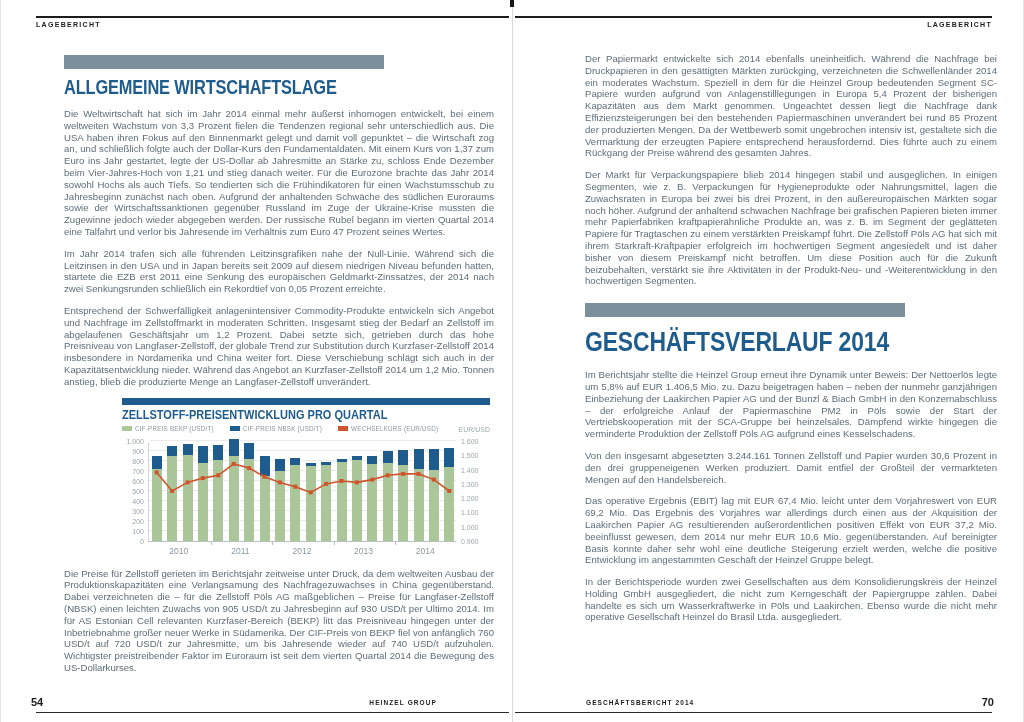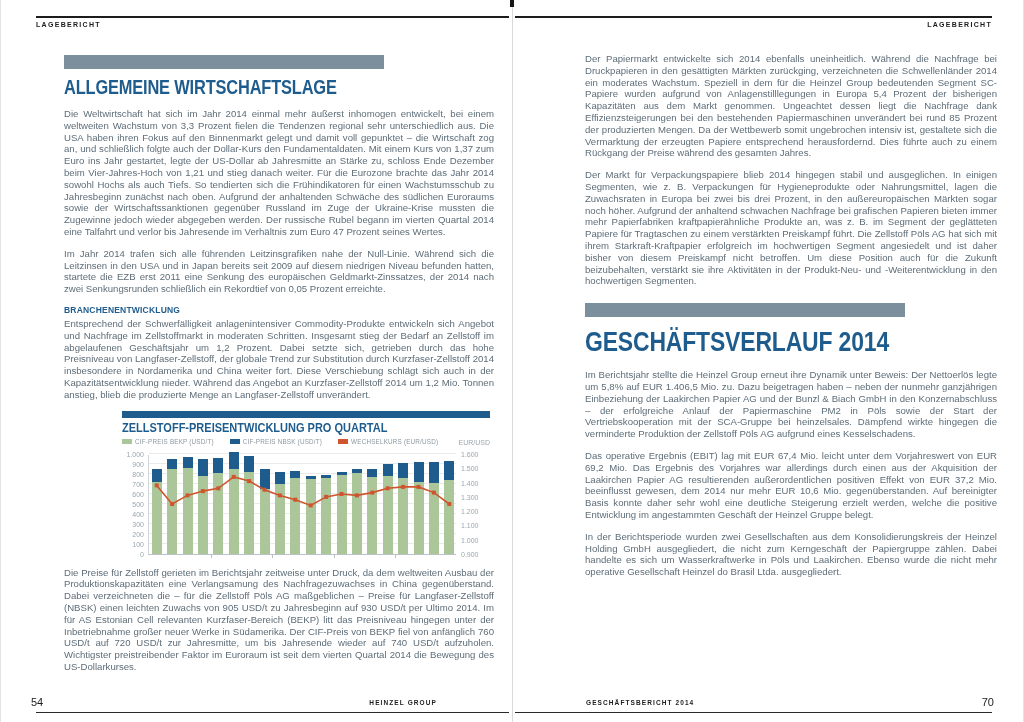--- a/index.html
+++ b/index.html
@@ -50,21 +50,21 @@
   .bar.green{background:#abc79a;}
   .bar.blue{background:#1e5c8d;}
   .line-layer{position:absolute;left:0;bottom:0;overflow:visible;}
   .year-tick{position:absolute;bottom:-4px;width:1px;height:4px;background:#b9c2c6;}
   .xaxis{display:flex;margin-top:4px;font-size:8.5px;color:#8b98a1;}
   .xaxis span{flex:1;text-align:center;}
   
   .footer-rule{position:absolute;bottom:9px;height:1px;background:#2a2a2a;}
   .page-left .footer-rule{left:35px;right:4px;}
   .page-right .footer-rule{left:2px;right:33px;}
-  .page-number{position:absolute;bottom:14px;font-size:11px;font-weight:normal;color:#1c1c1c;}
+  .page-number{position:absolute;bottom:14px;font-size:11px;font-weight:bold;color:#1c1c1c;}
   .page-left .page-number{left:30px;}
   .page-right .page-number{right:31px;}
   .footer-label{position:absolute;bottom:16px;font-size:6.5px;font-weight:bold;letter-spacing:1.1px;color:#1c1c1c;}
   .page-left .footer-label{right:76px;}
   .page-right .footer-label{left:73px;}
 </style>
 </head>
 <body>
 
 <div class="spread">
@@ -73,21 +73,20 @@
 
   <div class="page page-left">
     <div class="top-rule"></div>
     <div class="running-head">LAGEBERICHT</div>
 
     <section class="content">
       <div class="section-bar"></div>
       <h1 class="section-title">ALLGEMEINE WIRTSCHAFTSLAGE</h1>
       <p class="body">Die Weltwirtschaft hat sich im Jahr 2014 einmal mehr äußerst inhomogen entwickelt, bei einem weltweiten Wachstum von 3,3 Prozent fielen die Tendenzen regional sehr unterschiedlich aus. Die USA haben ihren Fokus auf den Binnenmarkt gelegt und damit voll gepunktet – die Wirtschaft zog an, und schließlich folgte auch der Dollar-Kurs den Fundamentaldaten. Mit einem Kurs von 1,37 zum Euro ins Jahr gestartet, legte der US-Dollar ab Jahresmitte an Stärke zu, schloss Ende Dezember beim Vier-Jahres-Hoch von 1,21 und stieg danach weiter. Für die Eurozone brachte das Jahr 2014 sowohl Hochs als auch Tiefs. So tendierten sich die Frühindikatoren für einen Wachstumsschub zu Jahresbeginn zunächst nach oben. Aufgrund der anhaltenden Schwäche des südlichen Euroraums sowie der Wirtschaftssanktionen gegenüber Russland im Zuge der Ukraine-Krise mussten die Zugewinne jedoch wieder abgegeben werden. Der russische Rubel begann im vierten Quartal 2014 eine Talfahrt und verlor bis Jahresende im Verhältnis zum Euro 47 Prozent seines Wertes.</p>
       <p class="body">Im Jahr 2014 trafen sich alle führenden Leitzinsgrafiken nahe der Null-Linie. Während sich die Leitzinsen in den USA und in Japan bereits seit 2009 auf diesem niedrigen Niveau befunden hatten, startete die EZB erst 2011 eine Senkung des europäischen Geldmarkt-Zinssatzes, der 2014 nach zwei Senkungsrunden schließlich ein Rekordtief von 0,05 Prozent erreichte.</p>
-      <h2 class="subheading">BRANCHENENTWICKLUNG</h2>
       <p class="body">Entsprechend der Schwerfälligkeit anlagenintensiver Commodity-Produkte entwickeln sich Angebot und Nachfrage im Zellstoffmarkt in moderaten Schritten. Insgesamt stieg der Bedarf an Zellstoff im abgelaufenen Geschäftsjahr um 1,2 Prozent. Dabei setzte sich, getrieben durch das hohe Preisniveau von Langfaser-Zellstoff, der globale Trend zur Substitution durch Kurzfaser-Zellstoff 2014 insbesondere in Nordamerika und China weiter fort. Diese Verschiebung schlägt sich auch in der Kapazitätsentwicklung nieder. Während das Angebot an Kurzfaser-Zellstoff 2014 um 1,2 Mio. Tonnen anstieg, blieb die produzierte Menge an Langfaser-Zellstoff unverändert.</p>
 
       <div class="chart-block">
         <div class="chart-topbar"></div>
         <div class="chart-title">ZELLSTOFF-PREISENTWICKLUNG PRO QUARTAL</div>
         <div class="chart-legend" id="chart-legend">
             <span class="legend-item">
               <span class="legend-swatch" style="background: rgb(171, 199, 154);"></span>
               <span>CIF-PREIS BEKP (USD/T)</span>
             </span>
@@ -188,20 +187,27 @@
                   <rect x="190.5" y="38.0" width="4" height="4" fill="#d0552e"></rect>
                   <rect x="205.9" y="39.4" width="4" height="4" fill="#d0552e"></rect>
                   <rect x="221.3" y="36.6" width="4" height="4" fill="#d0552e"></rect>
                   <rect x="236.7" y="32.3" width="4" height="4" fill="#d0552e"></rect>
                   <rect x="252.1" y="30.9" width="4" height="4" fill="#d0552e"></rect>
                   <rect x="267.5" y="30.9" width="4" height="4" fill="#d0552e"></rect>
                   <rect x="282.9" y="36.6" width="4" height="4" fill="#d0552e"></rect>
                   <rect x="298.3" y="48.0" width="4" height="4" fill="#d0552e"></rect>
                 </svg>
               </div>
+            <div class="xaxis" id="xaxis">
+                <span>2010</span>
+                <span>2011</span>
+                <span>2012</span>
+                <span>2013</span>
+                <span>2014</span>
+              </div>
           </div>
           <div class="yaxis yaxis-right" id="yaxis-right">
               <div class="tick" style="top: -3.5px;">1.600</div>
               <div class="tick" style="top: 10.7857px;">1.500</div>
               <div class="tick" style="top: 25.0714px;">1.400</div>
               <div class="tick" style="top: 39.3571px;">1.300</div>
               <div class="tick" style="top: 53.6429px;">1.200</div>
               <div class="tick" style="top: 67.9286px;">1.100</div>
               <div class="tick" style="top: 82.2143px;">1.000</div>
               <div class="tick" style="top: 96.5px;">0.900</div>
@@ -220,20 +226,21 @@
   <div class="page page-right">
     <div class="top-rule"></div>
     <div class="running-head">LAGEBERICHT</div>
 
     <section class="content">
       <p class="body">Der Papiermarkt entwickelte sich 2014 ebenfalls uneinheitlich. Während die Nachfrage bei Druckpapieren in den gesättigten Märkten zurückging, verzeichneten die Schwellenländer 2014 ein moderates Wachstum. Speziell in dem für die Heinzel Group bedeutenden Segment SC-Papiere wurden aufgrund von Anlagenstilllegungen in Europa 5,4 Prozent der bisherigen Kapazitäten aus dem Markt genommen. Ungeachtet dessen liegt die Nachfrage dank Effizienzsteigerungen bei den bestehenden Papiermaschinen unverändert bei rund 85 Prozent der produzierten Mengen. Da der Wettbewerb somit ungebrochen intensiv ist, gestaltete sich die Vermarktung der erzeugten Papiere entsprechend herausfordernd. Dies führte auch zu einem Rückgang der Preise während des gesamten Jahres.</p>
       <p class="body">Der Markt für Verpackungspapiere blieb 2014 hingegen stabil und ausgeglichen. In einigen Segmenten, wie z. B. Verpackungen für Hygieneprodukte oder Nahrungsmittel, lagen die Zuwachsraten in Europa bei zwei bis drei Prozent, in den außereuropäischen Märkten sogar noch höher. Aufgrund der anhaltend schwachen Nachfrage bei grafischen Papieren bieten immer mehr Papierfabriken kraftpapierähnliche Produkte an, was z. B. im Segment der geglätteten Papiere für Tragtaschen zu einem verstärkten Preiskampf führt. Die Zellstoff Pöls AG hat sich mit ihrem Starkraft-Kraftpapier erfolgreich im hochwertigen Segment angesiedelt und ist daher bisher von diesem Preiskampf nicht betroffen. Um diese Position auch für die Zukunft beizubehalten, verstärkt sie ihre Aktivitäten in der Produkt-Neu- und -Weiterentwicklung in den hochwertigen Segmenten.</p>
       <div class="section-bar" style="margin-top:16px;"></div>
       <h1 class="section-title">GESCHÄFTSVERLAUF 2014</h1>
       <p class="body">Im Berichtsjahr stellte die Heinzel Group erneut ihre Dynamik unter Beweis: Der Nettoerlös legte um 5,8% auf EUR 1.406,5 Mio. zu. Dazu beigetragen haben – neben der nunmehr ganzjährigen Einbeziehung der Laakirchen Papier AG und der Bunzl &amp; Biach GmbH in den Konzernabschluss – der erfolgreiche Anlauf der Papiermaschine PM2 in Pöls sowie der Start der Vertriebskooperation mit der SCA-Gruppe bei heinzelsales. Dämpfend wirkte hingegen die verminderte Produktion der Zellstoff Pöls AG aufgrund eines Kesselschadens.</p>
+      <p class="body">Von den insgesamt abgesetzten 3.244.161 Tonnen Zellstoff und Papier wurden 30,6 Prozent in den drei gruppeneigenen Werken produziert. Damit entfiel der Großteil der vermarkteten Mengen auf den Handelsbereich.</p>
       <p class="body">Das operative Ergebnis (EBIT) lag mit EUR 67,4 Mio. leicht unter dem Vorjahreswert von EUR 69,2 Mio. Das Ergebnis des Vorjahres war allerdings durch einen aus der Akquisition der Laakirchen Papier AG resultierenden außerordentlichen positiven Effekt von EUR 37,2 Mio. beeinflusst gewesen, dem 2014 nur mehr EUR 10,6 Mio. gegenüberstanden. Auf bereinigter Basis konnte daher sehr wohl eine deutliche Steigerung erzielt werden, welche die positive Entwicklung im angestammten Geschäft der Heinzel Gruppe belegt.</p>
       <p class="body">In der Berichtsperiode wurden zwei Gesellschaften aus dem Konsolidierungskreis der Heinzel Holding GmbH ausgegliedert, die nicht zum Kerngeschäft der Papiergruppe zählen. Dabei handelte es sich um Wasserkraftwerke in Pöls und Laakirchen. Ebenso wurde die nicht mehr operative Gesellschaft Heinzel do Brasil Ltda. ausgegliedert.</p>
     </section>
 
     <div class="footer-label">GESCHÄFTSBERICHT 2014</div>
     <div class="page-number">70</div>
     <div class="footer-rule"></div>
   </div>
 </div>
 

